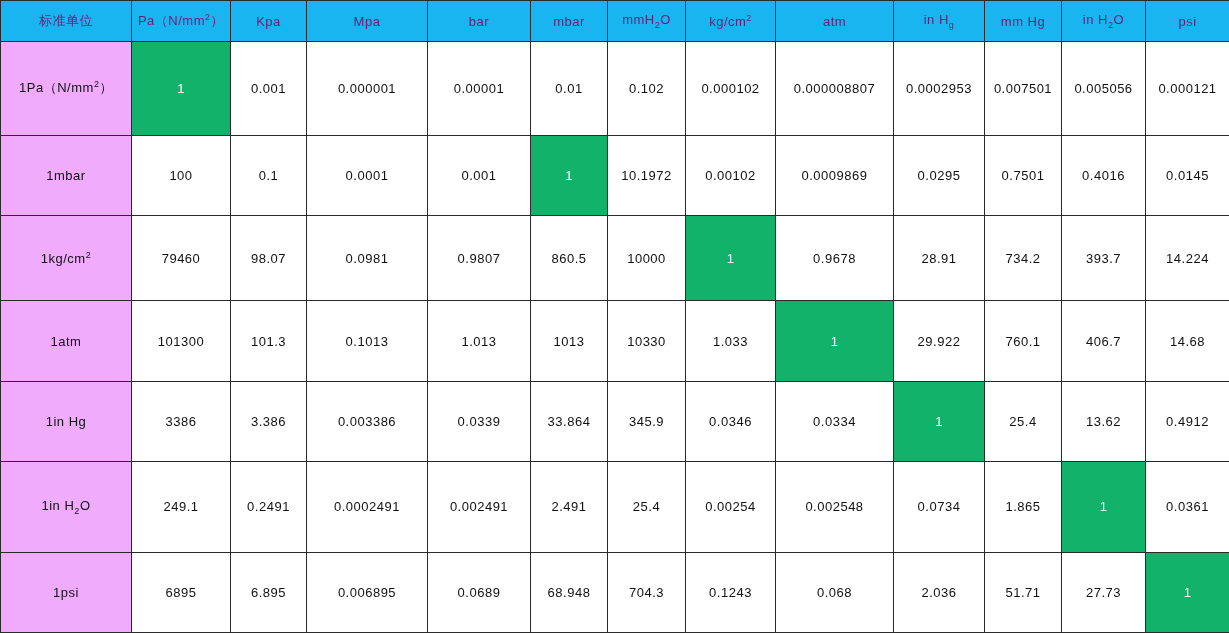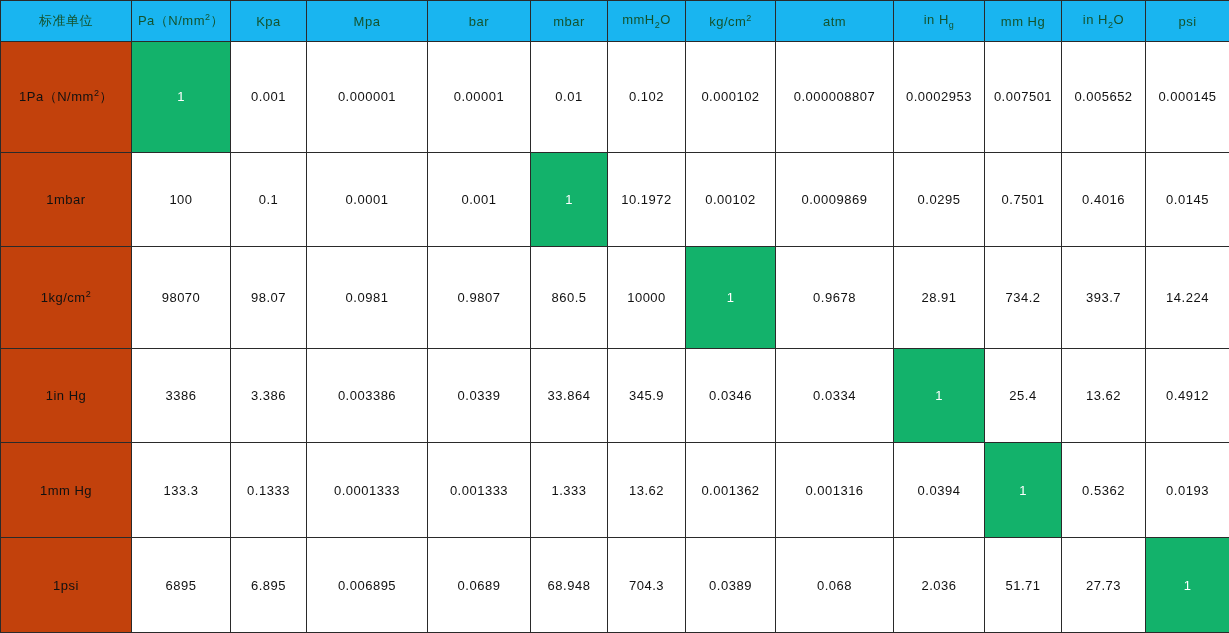--- a/index.html
+++ b/index.html
@@ -27,26 +27,26 @@
     font-size: 13px;
     color: #111111;
     padding: 2px 1px;
     letter-spacing: 0.5px;
     background: #ffffff;
     overflow: hidden;
     white-space: nowrap;
   }
   #conv-table thead td {
     background: #19b5f0;
-    color: #14532d;
+    color: #701a75;
     font-size: 13px;
     height: 36px;
   }
   #conv-table tbody td.rowhead {
-    background: #c2410c;
+    background: #f0abfc;
     color: #111111;
     font-size: 13px;
   }
   #conv-table tbody td.diag {
     background: #13b26b;
     color: #ffffff;
   }
   .sup {
     font-size: 9px;
     vertical-align: super;
@@ -112,92 +112,107 @@
         <td class="diag">1</td>
         <td>0.001</td>
         <td>0.000001</td>
         <td>0.00001</td>
         <td>0.01</td>
         <td>0.102</td>
         <td>0.000102</td>
         <td>0.000008807</td>
         <td>0.0002953</td>
         <td>0.007501</td>
-        <td>0.005652</td>
-        <td>0.000145</td>
+        <td>0.005056</td>
+        <td>0.000121</td>
       </tr>
       <tr>
         <td class="rowhead">1mbar</td>
         <td>100</td>
         <td>0.1</td>
         <td>0.0001</td>
         <td>0.001</td>
         <td class="diag">1</td>
         <td>10.1972</td>
         <td>0.00102</td>
         <td>0.0009869</td>
         <td>0.0295</td>
         <td>0.7501</td>
         <td>0.4016</td>
         <td>0.0145</td>
       </tr>
       <tr>
         <td class="rowhead">1kg/cm<span class="sup">2</span></td>
-        <td>98070</td>
+        <td>79460</td>
         <td>98.07</td>
         <td>0.0981</td>
         <td>0.9807</td>
         <td>860.5</td>
         <td>10000</td>
         <td class="diag">1</td>
         <td>0.9678</td>
         <td>28.91</td>
         <td>734.2</td>
         <td>393.7</td>
         <td>14.224</td>
+      </tr>
+      <tr>
+        <td class="rowhead">1atm</td>
+        <td>101300</td>
+        <td>101.3</td>
+        <td>0.1013</td>
+        <td>1.013</td>
+        <td>1013</td>
+        <td>10330</td>
+        <td>1.033</td>
+        <td class="diag">1</td>
+        <td>29.922</td>
+        <td>760.1</td>
+        <td>406.7</td>
+        <td>14.68</td>
       </tr>
       <tr>
         <td class="rowhead">1in Hg</td>
         <td>3386</td>
         <td>3.386</td>
         <td>0.003386</td>
         <td>0.0339</td>
         <td>33.864</td>
         <td>345.9</td>
         <td>0.0346</td>
         <td>0.0334</td>
         <td class="diag">1</td>
         <td>25.4</td>
         <td>13.62</td>
         <td>0.4912</td>
       </tr>
       <tr>
-        <td class="rowhead">1mm Hg</td>
-        <td>133.3</td>
-        <td>0.1333</td>
-        <td>0.0001333</td>
-        <td>0.001333</td>
-        <td>1.333</td>
-        <td>13.62</td>
-        <td>0.001362</td>
-        <td>0.001316</td>
-        <td>0.0394</td>
-        <td class="diag">1</td>
-        <td>0.5362</td>
-        <td>0.0193</td>
+        <td class="rowhead">1in H<span class="sub">2</span>O</td>
+        <td>249.1</td>
+        <td>0.2491</td>
+        <td>0.0002491</td>
+        <td>0.002491</td>
+        <td>2.491</td>
+        <td>25.4</td>
+        <td>0.00254</td>
+        <td>0.002548</td>
+        <td>0.0734</td>
+        <td>1.865</td>
+        <td class="diag">1</td>
+        <td>0.0361</td>
       </tr>
       <tr>
         <td class="rowhead">1psi</td>
         <td>6895</td>
         <td>6.895</td>
         <td>0.006895</td>
         <td>0.0689</td>
         <td>68.948</td>
         <td>704.3</td>
-        <td>0.0389</td>
+        <td>0.1243</td>
         <td>0.068</td>
         <td>2.036</td>
         <td>51.71</td>
         <td>27.73</td>
         <td class="diag">1</td>
       </tr>
     </tbody>
 </table>
 
 </body></html>

